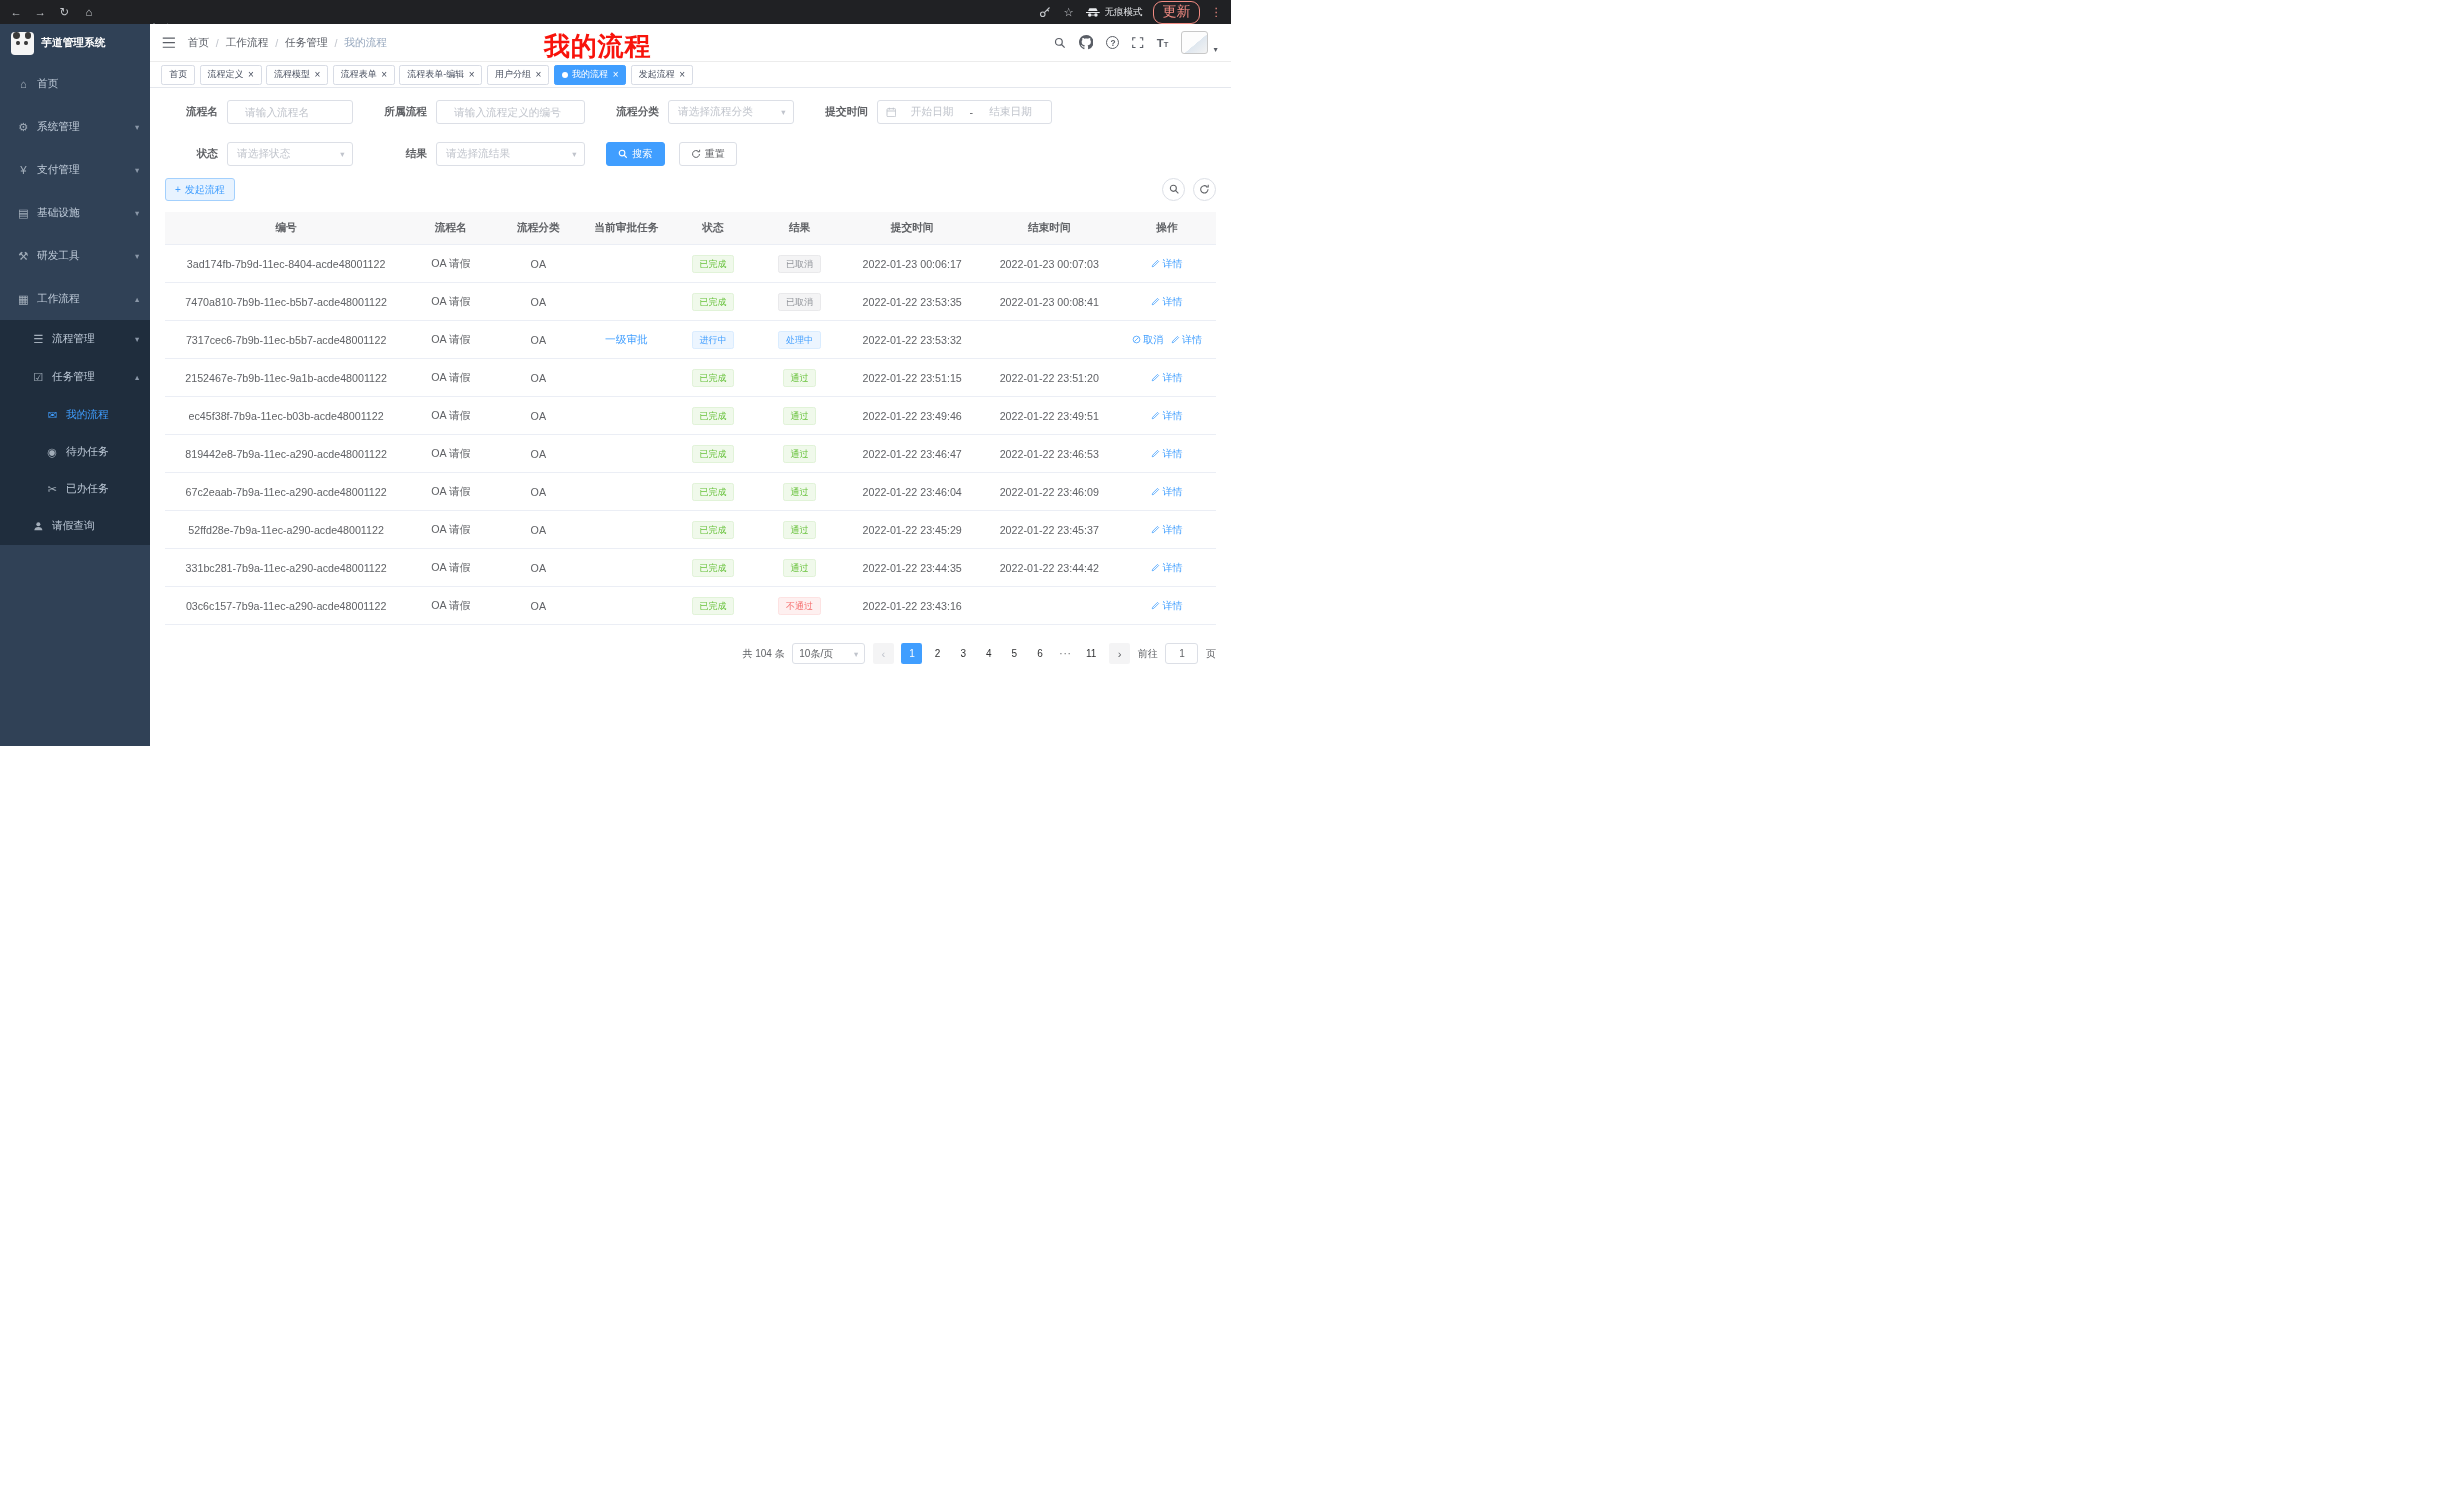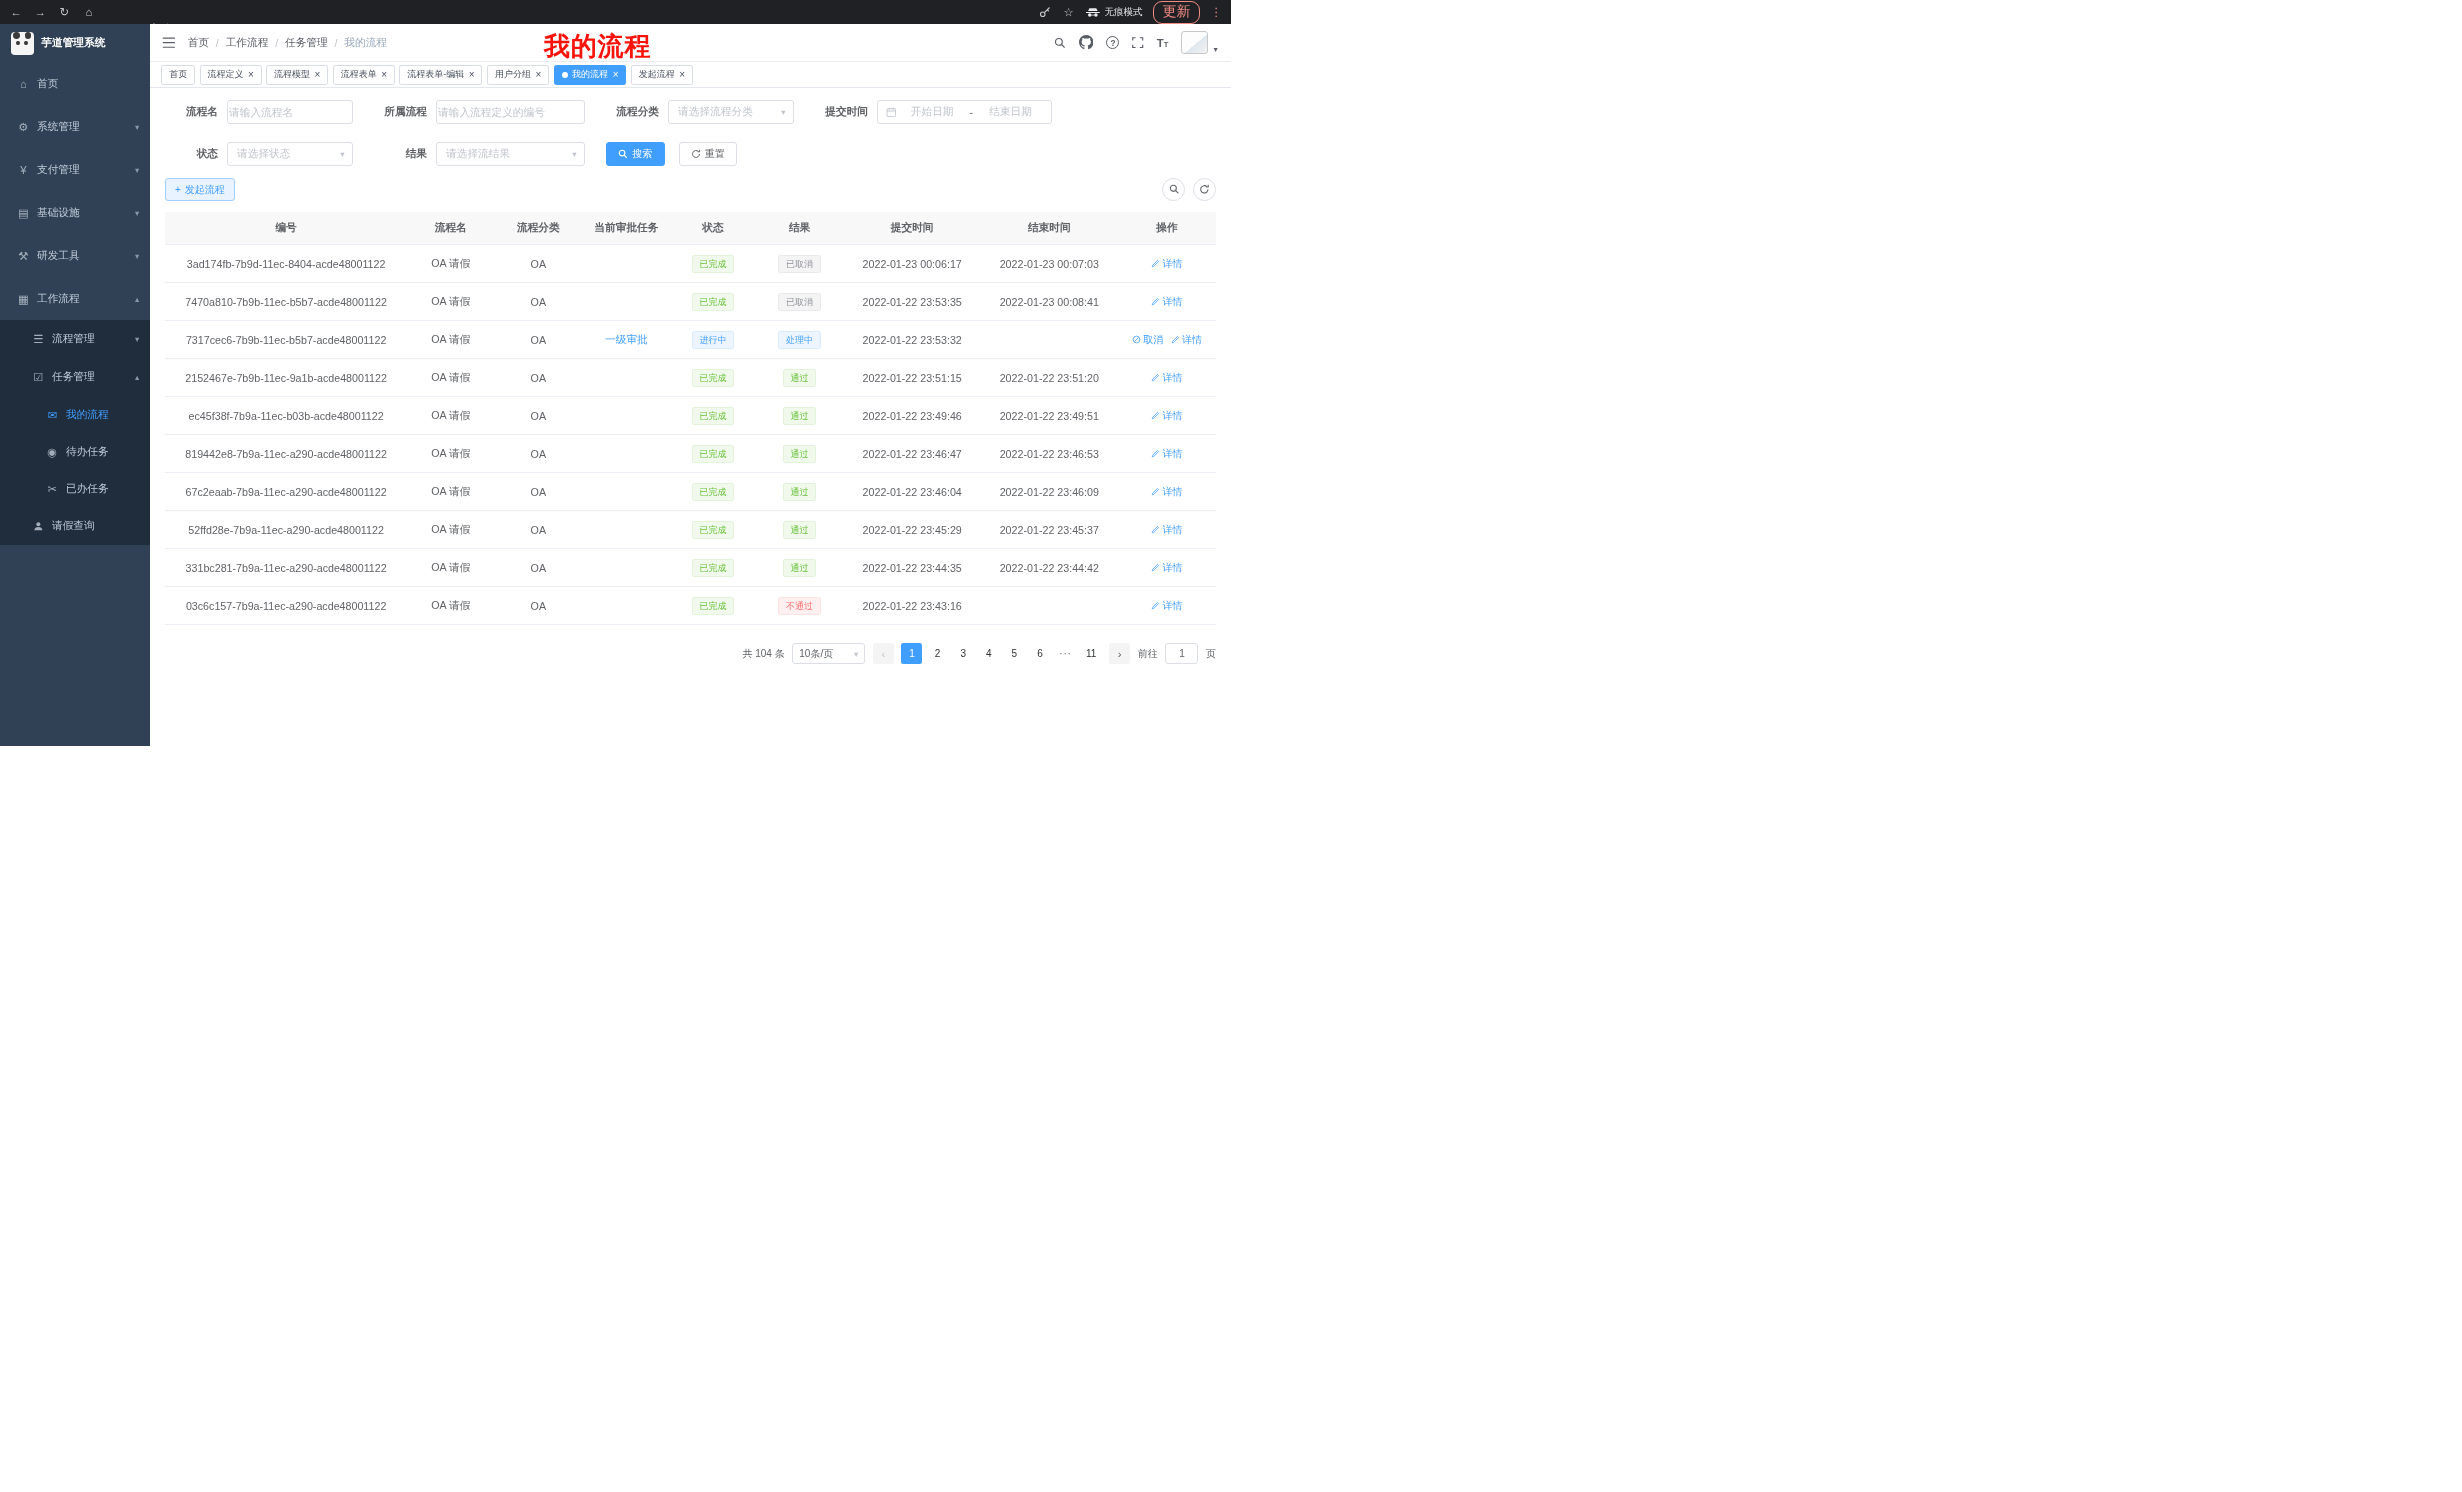--- a/index.html
+++ b/index.html
@@ -60,21 +60,21 @@
   .dot { width: 6px; height: 6px; border-radius: 50%; background: #fff; flex: none; }
 
   
   .page-body { padding: 12px 15px 0; }
   .filter-row { display: flex; align-items: center; }
   .filter-row.r1 { margin-bottom: 18px; }
   .filter-row.r2 { margin-bottom: 12px; }
   .fi { display: flex; align-items: center; margin-right: 21px; }
   .f-label { font-weight: 700; color: #606266; font-size: 10.7px; text-align: right; margin-right: 9px; flex: none; }
   .w70 { width: 53px; }
-  .el-input { height: 24px; border: 0.8px solid #dcdfe6; border-radius: 3px; padding: 0 1px; font-size: 10.7px; color: #606266; outline: none; background: #fff; font-family: inherit; }
+  .el-input { height: 24px; border: 0.8px solid #dcdfe6; border-radius: 3px; padding: 0 17px; font-size: 10.7px; color: #606266; outline: none; background: #fff; font-family: inherit; }
   .el-input::placeholder { color: #c0c4cc; }
   .wi166 { width: 126px; } .wi196 { width: 149px; }
   .el-select { height: 24px; border: 0.8px solid #dcdfe6; border-radius: 3px; padding: 0 7.6px 0 9px; display: flex; align-items: center; justify-content: space-between; cursor: pointer; background: #fff; }
   .el-select .ph { color: #c0c4cc; font-size: 10.7px; }
   .caret { color: #c0c4cc; font-size: 8.4px; }
   .el-date { height: 24px; width: 175px; border: 0.8px solid #dcdfe6; border-radius: 3px; display: flex; align-items: center; padding: 0 7.6px; gap: 3px; color: #c0c4cc; cursor: pointer; background: #fff; }
   .el-date .ph { flex: 1; text-align: center; font-size: 10.7px; color: #c0c4cc; }
   .date-sep { color: #606266; padding: 0 1.5px; }
   .cal-ic { color: #c0c4cc; display: flex; }
 

